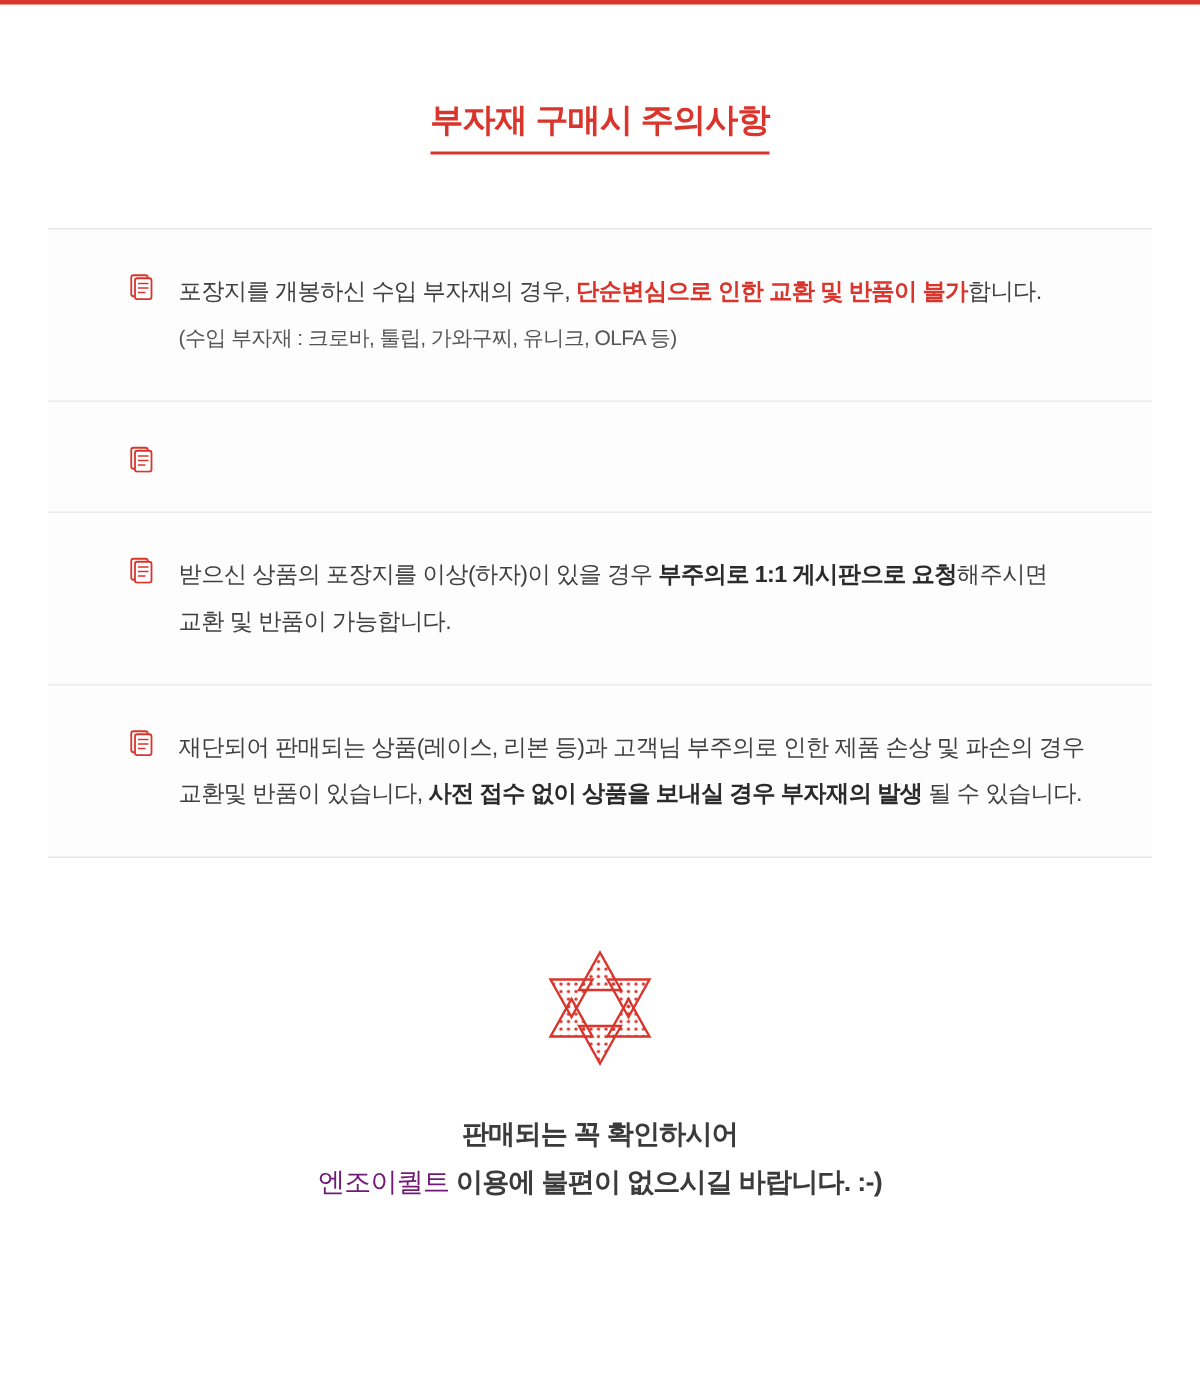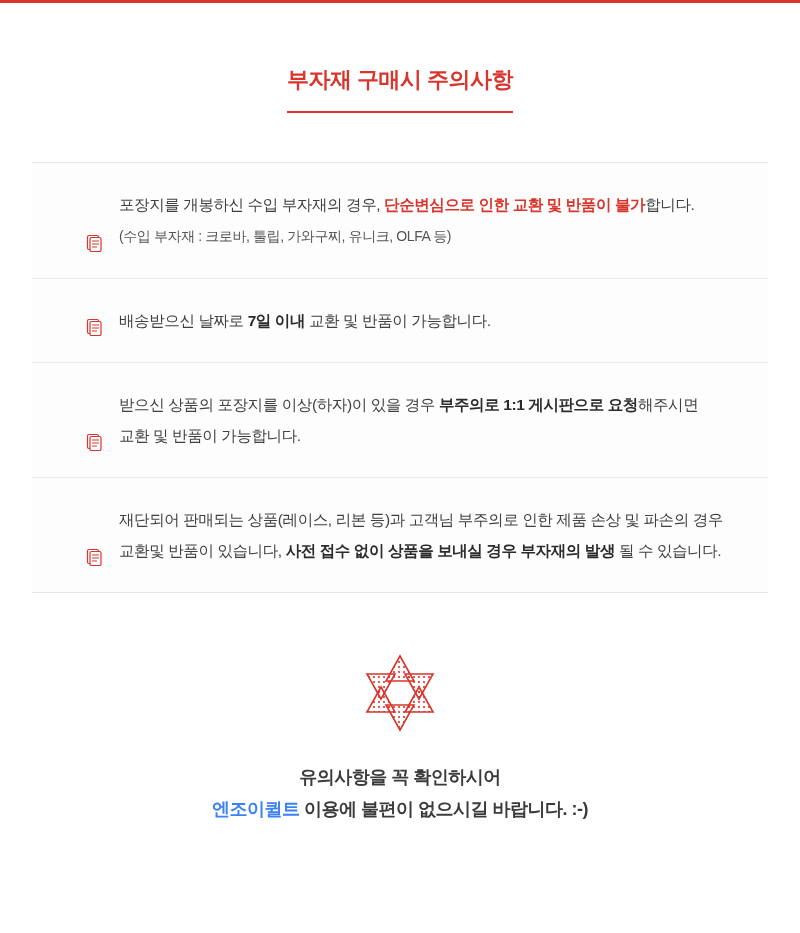--- a/index.html
+++ b/index.html
@@ -29,32 +29,32 @@
     margin-top: 62px;
     text-align: center;
   }
   .title {
     display: inline-block;
     font-size: 22px;
     font-weight: bold;
     color: #d9352c;
     letter-spacing: -0.5px;
     border-bottom: 2px solid #d9352c;
-    padding-bottom: 16px;
+    padding-bottom: 6px;
   }
   .notice-box {
     margin: 49px 32px 0 32px;
     border-top: 1px solid #e6e6e6;
     border-bottom: 1px solid #e6e6e6;
     padding: 0;
     background: #fdfdfd;
   }
   .notice-item {
     display: flex;
-    align-items: flex-end;
+    align-items: flex-start;
     padding: 26px 44px 26px 54px;
     border-bottom: 1px solid #ececec;
   }
   .notice-item:last-child {
     border-bottom: none;
   }
   .bullet-icon {
     flex: 0 0 auto;
     width: 16px;
     height: 18px;
@@ -91,22 +91,22 @@
   .footer {
     margin-top: 25px;
     text-align: center;
     font-size: 18px;
     line-height: 32px;
     font-weight: bold;
     color: #3b3b3b;
     letter-spacing: -0.5px;
   }
   .footer .brand {
-    color: #3b82f6;
-    font-weight: bold;
+    color: #701a75;
+    font-weight: normal;
   }
 </style>
 </head>
 <body>
 
 <div class="page">
 
   <div class="top-rule"></div>
 
   <div class="title-wrap">
@@ -133,23 +133,20 @@
     <div class="notice-item">
       <span class="bullet-icon">
         <svg width="16" height="18" viewBox="0 0 16 18" xmlns="http://www.w3.org/2000/svg">
           <rect x="1.5" y="1.5" width="11" height="14" rx="1.5" fill="none" stroke="#d9352c" stroke-width="1.2"></rect>
           <rect x="4" y="3.5" width="11" height="14" rx="1.5" fill="#ffffff" stroke="#d9352c" stroke-width="1.2"></rect>
           <line x1="6" y1="7" x2="13" y2="7" stroke="#d9352c" stroke-width="1"></line>
           <line x1="6" y1="10" x2="13" y2="10" stroke="#d9352c" stroke-width="1"></line>
           <line x1="6" y1="13" x2="11" y2="13" stroke="#d9352c" stroke-width="1"></line>
         </svg>
       </span>
-      <div class="notice-text">
-        <span>배송받으신 날짜로 </span><span class="strong">7일 이내</span><span> 교환 및 반품이 가능합니다.</span>
-      </div>
     </div>
 
     <div class="notice-item">
       <span class="bullet-icon">
         <svg width="16" height="18" viewBox="0 0 16 18" xmlns="http://www.w3.org/2000/svg">
           <rect x="1.5" y="1.5" width="11" height="14" rx="1.5" fill="none" stroke="#d9352c" stroke-width="1.2"></rect>
           <rect x="4" y="3.5" width="11" height="14" rx="1.5" fill="#ffffff" stroke="#d9352c" stroke-width="1.2"></rect>
           <line x1="6" y1="7" x2="13" y2="7" stroke="#d9352c" stroke-width="1"></line>
           <line x1="6" y1="10" x2="13" y2="10" stroke="#d9352c" stroke-width="1"></line>
           <line x1="6" y1="13" x2="11" y2="13" stroke="#d9352c" stroke-width="1"></line>
@@ -191,17 +188,17 @@
           <polygon points="10,24 38,24 24,49" fill="url(#dots)" stroke="#d9352c" stroke-width="1.6"></polygon>
           <polygon points="76,24 48,24 62,49" fill="url(#dots)" stroke="#d9352c" stroke-width="1.6"></polygon>
           <polygon points="10,62 24,37 38,62" fill="url(#dots)" stroke="#d9352c" stroke-width="1.6"></polygon>
           <polygon points="76,62 62,37 48,62" fill="url(#dots)" stroke="#d9352c" stroke-width="1.6"></polygon>
         </g>
       </svg>
     </span>
   </div>
 
   <div class="footer">
-    <div>유의사항을 꼭 확인하시어</div>
+    <div>판매되는 꼭 확인하시어</div>
     <div><span class="brand">엔조이퀼트</span><span> 이용에 불편이 없으시길 바랍니다. :-)</span></div>
   </div>
 
 </div>
 
 </body></html>

